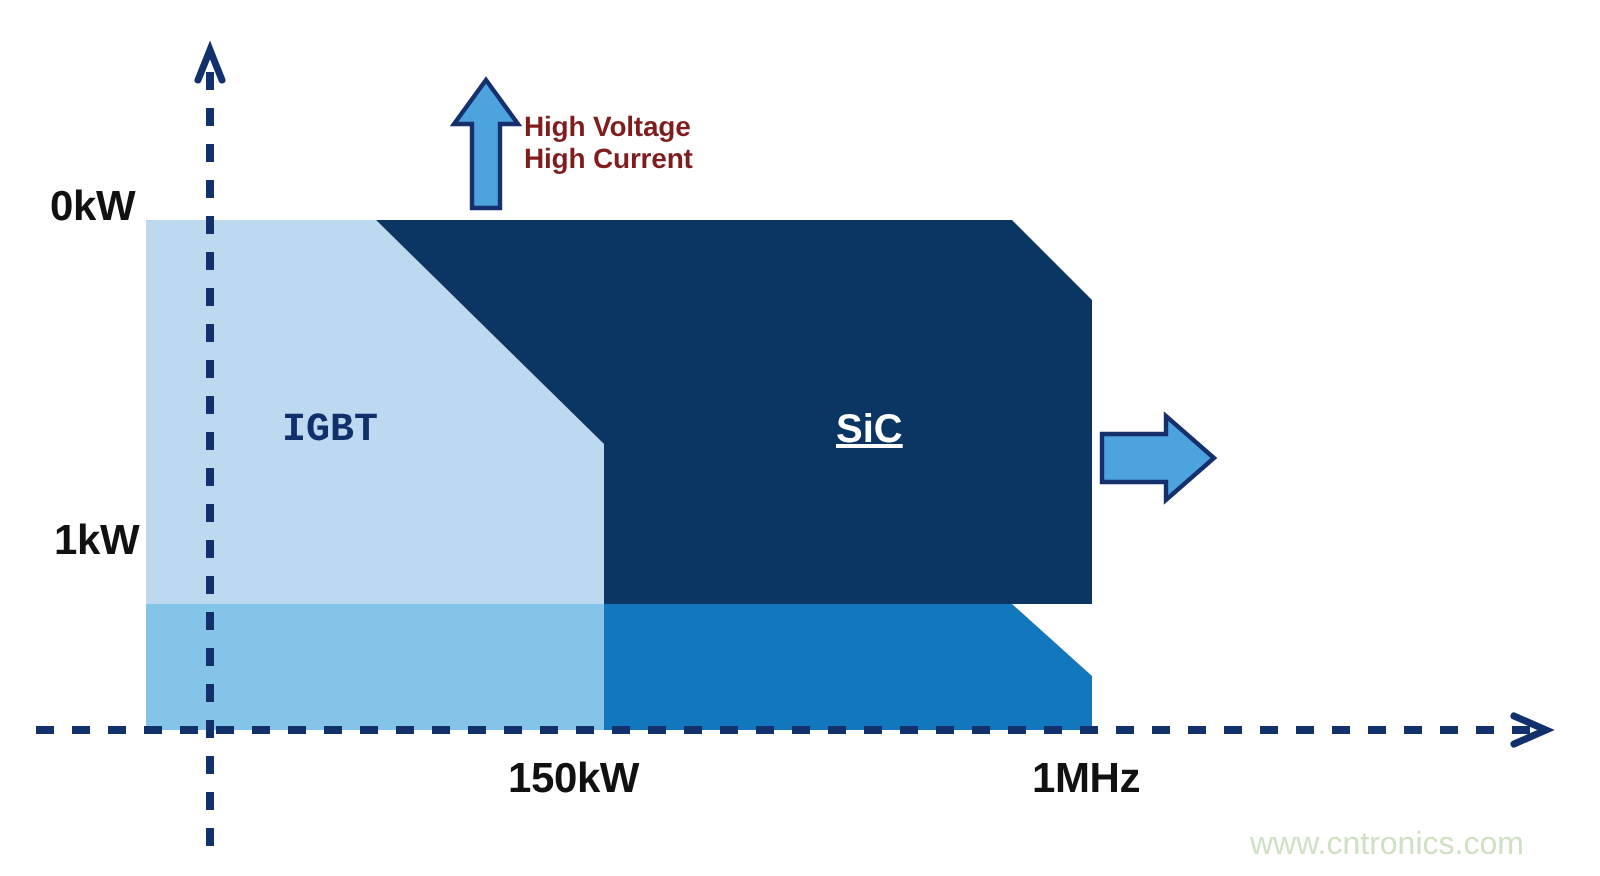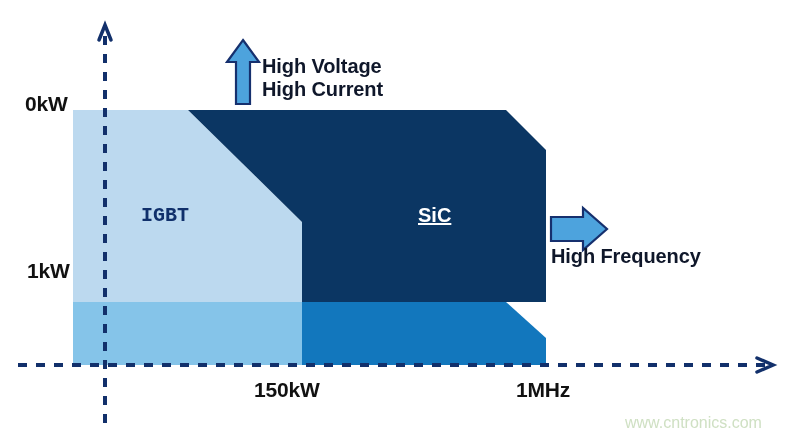--- a/index.html
+++ b/index.html
@@ -42,22 +42,22 @@
   }
   .region-label-white {
     color: #ffffff;
     font-size: 20px;
   }
   .region-label-dark {
     color: #0d2a5c;
     font-size: 20px;
   }
   .callout-label {
-    color: #0f172a;
-    font-size: 20px;
+    color: #7f1d1d;
+    font-size: 14px;
     letter-spacing: -0.1px;
   }
   .watermark {
     position: absolute;
     font-family: "Liberation Sans", sans-serif;
     font-weight: normal;
     font-size: 16px;
     color: #cfe0c3;
     white-space: nowrap;
   }
@@ -105,19 +105,16 @@
   <div class="lbl axis-tick-label" id="lbl-1mhz">1MHz</div>
 
   <div class="lbl region-label-light" id="lbl-igbt">IGBT</div>
   <div class="lbl region-label-white" id="lbl-sic">SiC</div>
 
   <div class="lbl callout-label" id="callout-voltage">
     <div>High Voltage</div>
     <div>High Current</div>
   </div>
 
-  <div class="lbl callout-label" id="callout-freq">
-    <div>High Frequency</div>
-  </div>
 
   <div class="watermark" id="watermark-text">www.cntronics.com</div>
 
 </div>
 
 </body></html>

